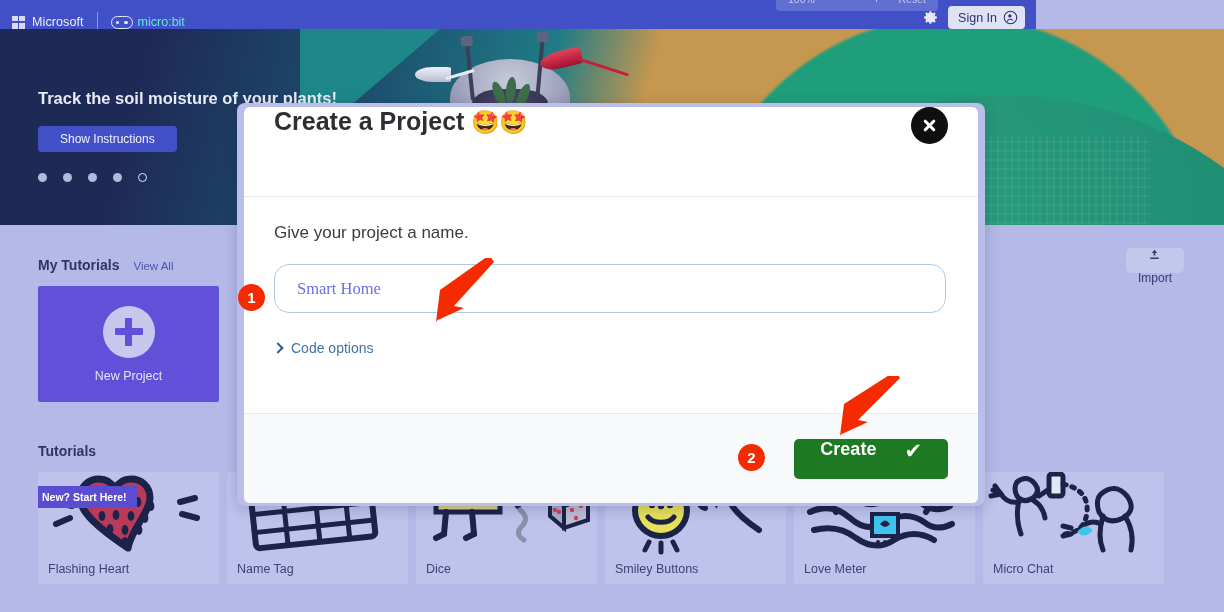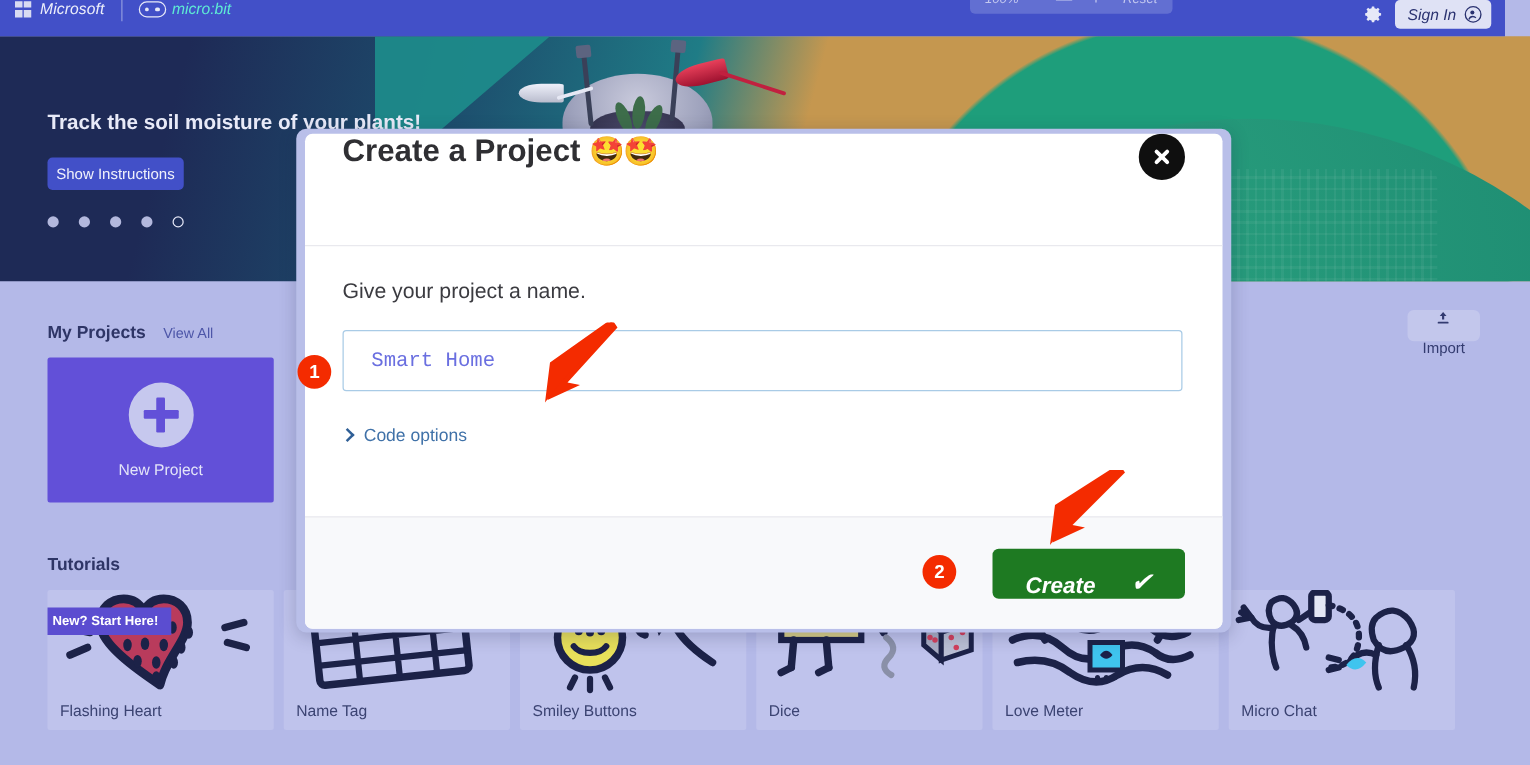--- a/index.html
+++ b/index.html
@@ -6,24 +6,23 @@
   html, body {
     width: 1224px; height: 612px;
     overflow: hidden;
     font-family: "Liberation Sans", sans-serif;
     background: #b4b9e8;
   }
   #app { position: relative; width: 1224px; height: 612px; }
 
   
   .topbar {
-    position: absolute; top: 0; left: 0; width: 1204px; height: 29px;
-    background: #4250c8; display: flex; align-items: flex-start;
+    position: absolute; top: 0; left: 0; width: 1036px; height: 29px;
+    background: #4250c8; display: flex; align-items: flex-end;
     z-index: 40;
-    font-style: italic;
   }
   .ms-logo-wrap { display: flex; align-items: center; margin-left: 12px; gap: 7px; }
   .ms-squares { width: 13px; height: 13px; display: grid; grid-template-columns: 1fr 1fr; grid-template-rows: 1fr 1fr; gap: 1.5px; }
   .ms-squares i { background: #d8dbf2; display: block; }
   .ms-name { color: #eceefa; font-size: 12.5px; letter-spacing: .1px; }
   .tb-divider { width: 1px; height: 17px; background: #8d97dd; margin: 0 13px; }
   .mb-logo { display: flex; align-items: center; gap: 5px; }
   .mb-glyph {
     width: 22px; height: 13px; border: 1.6px solid #e7e9f8; border-radius: 7px;
     position: relative; display: inline-block;
@@ -118,21 +117,21 @@
   }
   .clip-body { position: absolute; width: 36px; height: 15px; border-radius: 50% 10% 10% 50%; }
   .clip-wire { position: absolute; height: 3px; border-radius: 2px; }
   .plant .clipR { position: absolute; left: 120px; top: 14px; width: 110px; height: 40px; }
 
   
   .hero-copy { position: absolute; left: 38px; top: 58px; z-index: 5; }
   .hero-title { color: #e8eaf8; font-size: 16.5px; font-weight: bold; line-height: 23px; }
   .hero-btn {
     margin-top: 16px; background: #4250c8; color: #f0f1fb; font-size: 12px;
-    border: none; border-radius: 4px; height: 26px; padding: 0 7px; cursor: pointer;
+    border: none; border-radius: 4px; height: 26px; padding: 0 22px; cursor: pointer;
     font-family: "Liberation Sans", sans-serif;
   }
   .dots { display: flex; gap: 16px; margin-top: 21px; align-items: center; }
   .dots span {
     width: 9px; height: 9px; border-radius: 50%; background: #b3b8dd; cursor: pointer;
     display: block;
   }
   .dots span.hollow { background: transparent; border: 1.4px solid #e4e6f6; }
 
   
@@ -203,41 +202,40 @@
   .close-btn {
     margin-left: auto; width: 37px; height: 37px; border-radius: 50%;
     background: #0f0f0f; color: #fff; display: flex; align-items: center;
     justify-content: center; font-size: 21px; font-weight: bold; cursor: pointer;
     line-height: 1;
   }
   .modal-body { flex: 1; padding: 26px 30px 0 30px; }
   .name-label { font-size: 17px; color: #3b3b40; }
   .name-input {
     margin-top: 21px; width: 672px; height: 49px; border: 1.4px solid #a9cbe6;
-    border-radius: 3px; background: #fff; color: #6a6fe0; font-size: 16.5px;
-    padding: 0 22px; outline: none; font-family: Liberation Mono, monospace;
+    border-radius: 15px; background: #fff; color: #6a6fe0; font-size: 16.5px;
+    padding: 0 22px; outline: none; font-family: Liberation Serif, serif;
   }
   .code-options {
     margin-top: 27px; display: flex; align-items: center; gap: 9px;
     color: #3f71a8; font-size: 14px; cursor: pointer;
   }
   .chev {
     width: 8px; height: 8px; border-right: 2.2px solid #2f5f96;
     border-bottom: 2.2px solid #2f5f96; transform: rotate(-45deg);
   }
   .modal-foot {
     height: 90px; background: #f8f9fb; border-top: 1px solid #e9e9ee;
     display: flex; align-items: center; justify-content: flex-end; padding-right: 30px;
   }
   .create-btn {
     background: #1e7a22; color: #fff; border: none; border-radius: 5px;
-    height: 40px; padding: 0 26px; display: flex; align-items: flex-end; gap: 28px;
+    height: 40px; padding: 0 26px; display: flex; align-items: flex-start; gap: 28px;
     font-size: 18px; font-weight: bold; cursor: pointer;
     font-family: "Liberation Sans", sans-serif;
-    font-style: italic;
   }
   .create-btn .tick { font-size: 21px; font-weight: normal; }
 
   
   .badge {
     position: absolute; width: 27px; height: 27px; border-radius: 50%;
     background: #f42b00; color: #fff; font-size: 15px; font-weight: bold;
     display: flex; align-items: center; justify-content: center; z-index: 90;
   }
   #badge1 { left: 238px; top: 284px; }
@@ -339,21 +337,21 @@
         <svg width="13" height="13" viewBox="0 0 24 24" fill="#333b70">
           <path d="M12 3l5 6h-3.4v5h-3.2V9H7z"></path>
           <rect x="4" y="17.5" width="16" height="2.6" rx="1"></rect>
         </svg>
       </span>
       <span>Import</span>
     </div>
 
     <div class="my-projects">
       <div class="sec-head">
-        <span class="sec-title">My Projects</span>
+        <span class="sec-title">My Tutorials</span>
         <span class="view-all">View All</span>
       </div>
       <div class="proj-row">
         <div class="new-proj-card">
           <span class="plus-circle"></span>
           <span class="new-proj-label">New Project</span>
         </div>
       </div>
     </div>
 
@@ -402,42 +400,20 @@
                 <text x="52" y="30" fill="#d2405c" font-family="Liberation Sans, sans-serif" font-size="24" font-weight="bold">MICRO</text>
               </g>
             </svg>
           </span>
           <span class="tut-name">Name Tag</span>
         </div>
 
         <div class="tut-card">
           <span class="tut-art">
             <svg width="181" height="84" viewBox="0 0 181 84">
-              <circle cx="56" cy="38" r="26" fill="#e8e05a" stroke="#1c2248" stroke-width="6"></circle>
-              <g fill="#1c2248">
-                <circle cx="47" cy="33" r="3.2"></circle>
-                  <circle cx="56" cy="34" r="3.2"></circle>
-                  <circle cx="65" cy="33" r="3.2"></circle>
-              </g>
-              <path d="M43 45c5 7 21 7 26 0" stroke="#1c2248" stroke-width="5" fill="none" stroke-linecap="round"></path>
-              <g stroke="#1c2248" stroke-width="5" stroke-linecap="round">
-                <path d="M44 70 L40 78"></path>
-                  <path d="M56 71 L56 80"></path>
-                  <path d="M68 70 L72 78"></path>
-              </g>
-              <path d="M96 22c8-6 14 2 16 8 4-6 10-4 14 2 6 10 16 18 28 26" stroke="#1c2248" stroke-width="6" fill="none" stroke-linecap="round"></path>
-              <path d="M96 22c-4 6-2 12 4 14" stroke="#1c2248" stroke-width="6" fill="none" stroke-linecap="round"></path>
-            </svg>
-          </span>
-          <span class="tut-name">Smiley Buttons</span>
-        </div>
-
-        <div class="tut-card">
-          <span class="tut-art">
-            <svg width="181" height="84" viewBox="0 0 181 84">
               <rect x="20" y="26" width="64" height="14" fill="#d8cf86" stroke="#1c2248" stroke-width="5"></rect>
               <g fill="#d2405c">
                 <circle cx="34" cy="22" r="2.4"></circle>
                   <circle cx="46" cy="17" r="2.4"></circle>
                   <circle cx="58" cy="21" r="2.4"></circle>
                 <circle cx="68" cy="16" r="2.4"></circle>
                   <circle cx="40" cy="30" r="2.4"></circle>
                   <circle cx="60" cy="31" r="2.4"></circle>
               </g>
               <g stroke="#1c2248" stroke-width="6" fill="none" stroke-linecap="round">
@@ -458,20 +434,42 @@
                     <circle cx="143" cy="40" r="2.2"></circle>
                     <circle cx="139" cy="38" r="2.2"></circle>
                   <circle cx="156" cy="38" r="2.2"></circle>
                     <circle cx="165" cy="34" r="2.2"></circle>
                     <circle cx="160" cy="46" r="2.2"></circle>
                 </g>
               </g>
             </svg>
           </span>
           <span class="tut-name">Dice</span>
+        </div>
+
+        <div class="tut-card">
+          <span class="tut-art">
+            <svg width="181" height="84" viewBox="0 0 181 84">
+              <circle cx="56" cy="38" r="26" fill="#e8e05a" stroke="#1c2248" stroke-width="6"></circle>
+              <g fill="#1c2248">
+                <circle cx="47" cy="33" r="3.2"></circle>
+                  <circle cx="56" cy="34" r="3.2"></circle>
+                  <circle cx="65" cy="33" r="3.2"></circle>
+              </g>
+              <path d="M43 45c5 7 21 7 26 0" stroke="#1c2248" stroke-width="5" fill="none" stroke-linecap="round"></path>
+              <g stroke="#1c2248" stroke-width="5" stroke-linecap="round">
+                <path d="M44 70 L40 78"></path>
+                  <path d="M56 71 L56 80"></path>
+                  <path d="M68 70 L72 78"></path>
+              </g>
+              <path d="M96 22c8-6 14 2 16 8 4-6 10-4 14 2 6 10 16 18 28 26" stroke="#1c2248" stroke-width="6" fill="none" stroke-linecap="round"></path>
+              <path d="M96 22c-4 6-2 12 4 14" stroke="#1c2248" stroke-width="6" fill="none" stroke-linecap="round"></path>
+            </svg>
+          </span>
+          <span class="tut-name">Smiley Buttons</span>
         </div>
 
         <div class="tut-card">
           <span class="tut-art">
             <svg width="181" height="84" viewBox="0 0 181 84">
               <g stroke="#1c2248" stroke-width="6" fill="none" stroke-linecap="round">
                 <path d="M18 22 q20 -14 40 2 q16 14 34 4 q18 -10 34 2 q14 12 30 4"></path>
                 <path d="M16 40 q22 -10 40 6 q18 16 36 4 q20 -12 38 0 q12 10 28 2"></path>
                 <path d="M20 58 q24 -6 42 8 q20 14 38 2 q20 -12 40 0"></path>
                 <path d="M40 14 q-6 14 2 26"></path>

